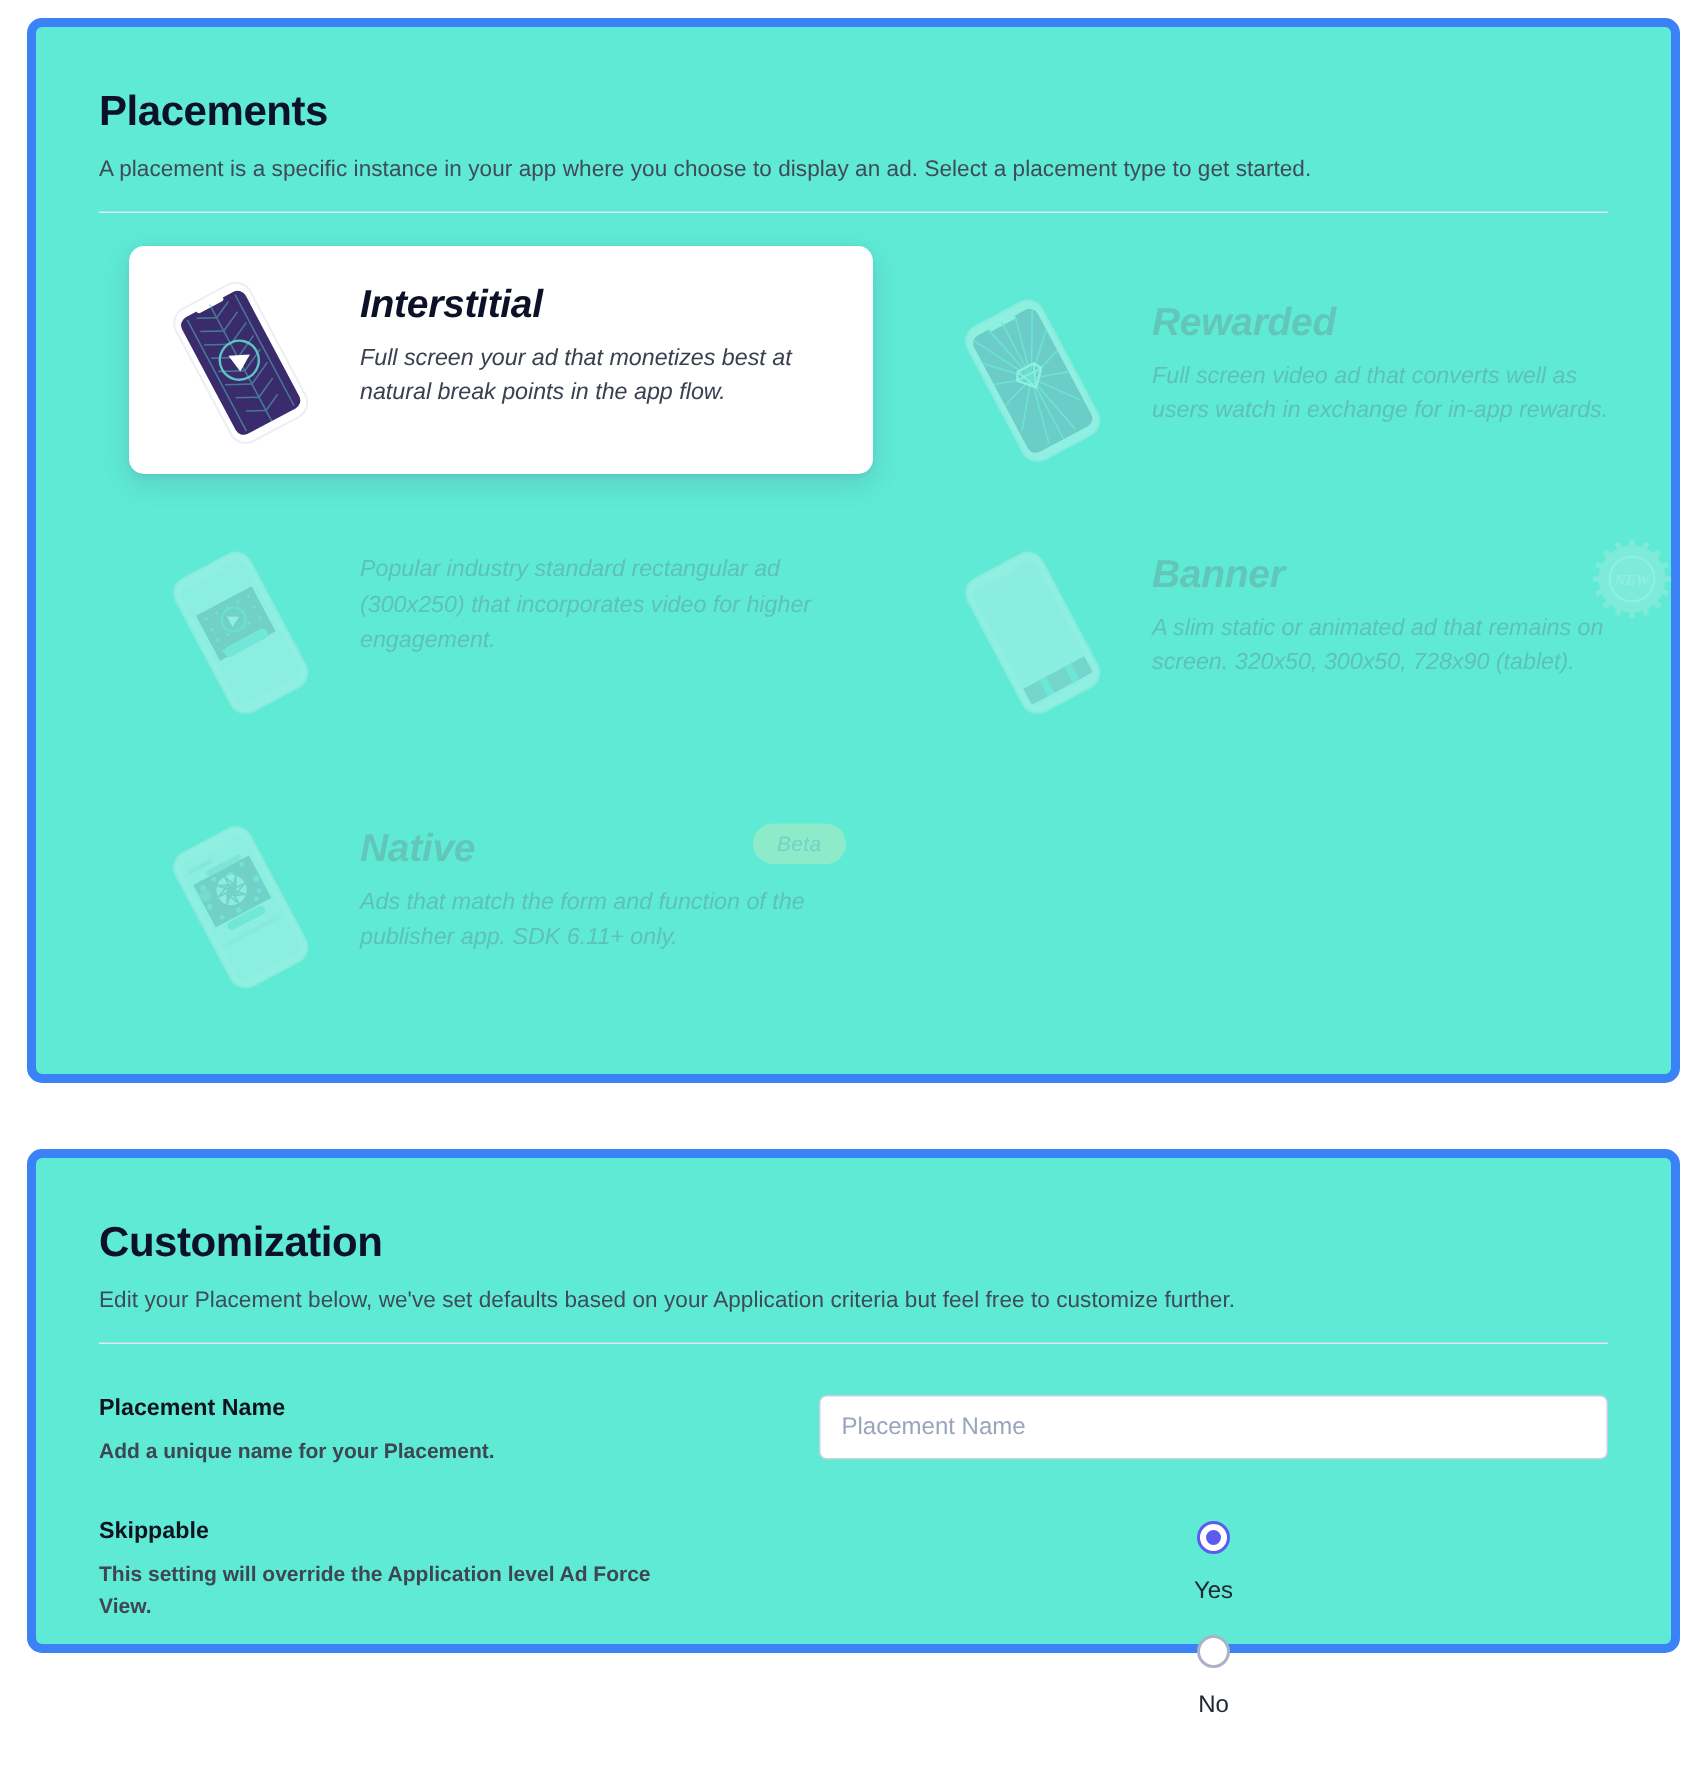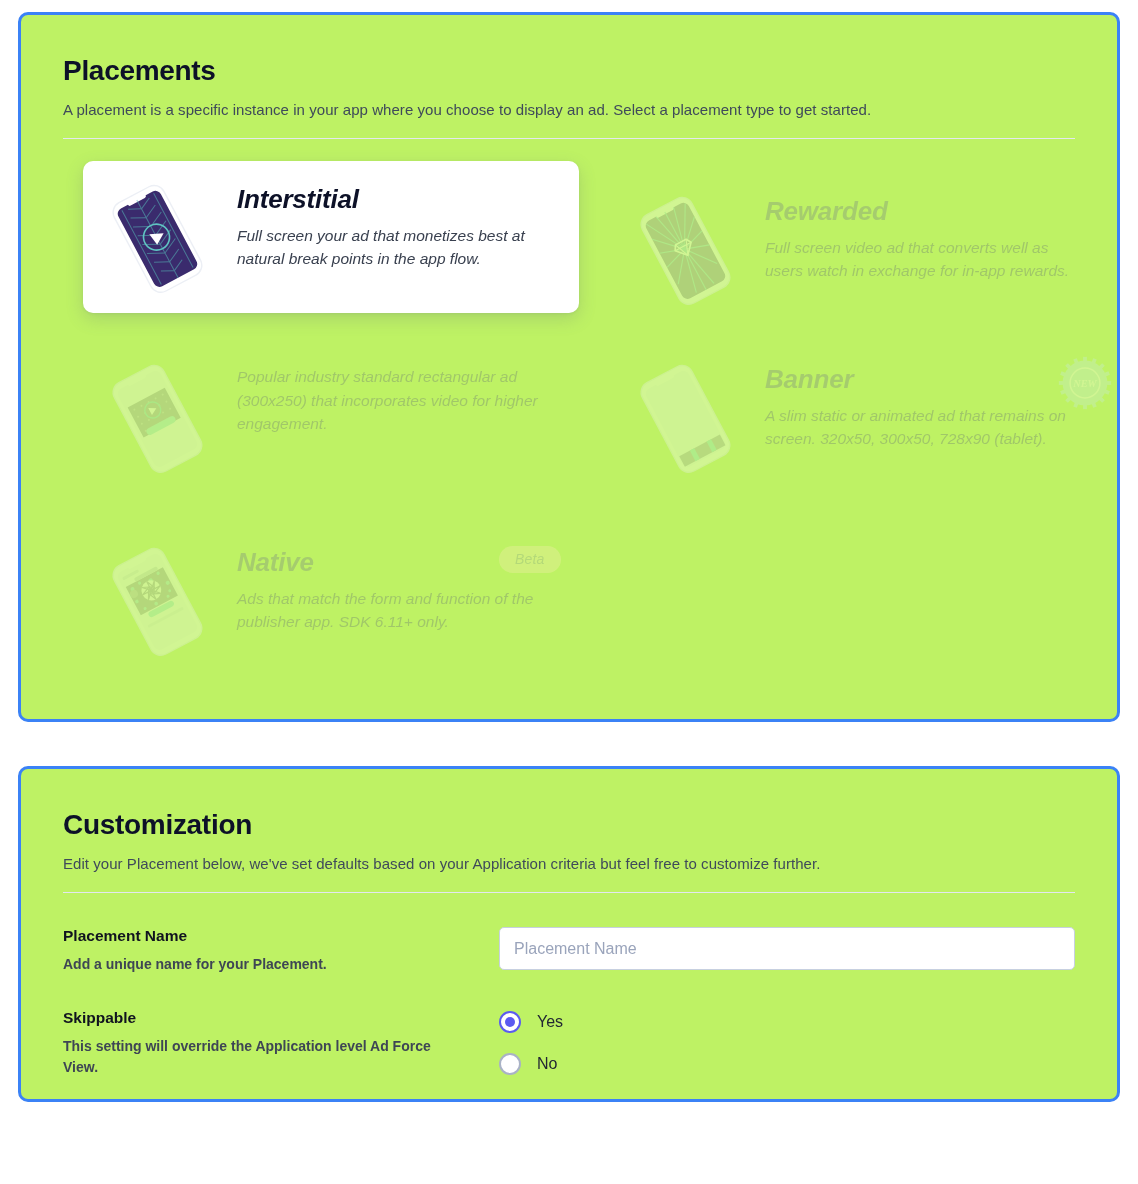--- a/index.html
+++ b/index.html
@@ -8,22 +8,22 @@
     width: 1138px; height: 1184px;
     background: #ffffff;
     font-family: "Liberation Sans", sans-serif;
     -webkit-font-smoothing: antialiased;
   }
   .page { position: relative; width: 1138px; height: 1184px; background:#fff; }
 
   .panel {
     position: absolute;
     left: 18px; right: 18px;
-    background: #bef264;
-    border: 3px solid #3b82f6;
+    background: #5eead4;
+    border: 6px solid #3b82f6;
     border-radius: 10px;
   }
   #panel-placements { top: 12px; height: 710px; }
   #panel-customization { top: 766px; height: 336px; }
 
   .panel-inner { padding: 40px 42px 0 42px; }
 
   h1.section-title {
     margin: 0;
     font-size: 28px;
@@ -111,20 +111,21 @@
   }
 
   
   .phone-svg { width: 116px; height: 116px; display:block; overflow: visible; }
 
   
   .form-row {
     display: flex;
     align-items: flex-start;
     margin-top: 34px;
+    gap: 44px;
   }
   .form-left { width: 436px; flex: 0 0 436px; }
   .form-right { flex: 1 1 auto; }
   .field-label {
     font-size: 15.5px;
     font-weight: 700;
     color: #10131f;
     margin: 0 0 9px 0;
   }
   .field-help {
@@ -149,20 +150,21 @@
   }
   .text-input::placeholder { color: #9aa4bb; }
 
   .radio-group { margin-top: 2px; }
   .radio-item {
     display: flex;
     align-items: center;
     gap: 16px;
     margin-bottom: 20px;
     cursor: pointer;
+    flex-direction: column;
   }
   .radio-dot {
     width: 22px; height: 22px;
     border-radius: 50%;
     border: 2px solid #a9b2c6;
     background: #fff;
     position: relative;
     flex: 0 0 22px;
   }
   .radio-item.checked .radio-dot {

